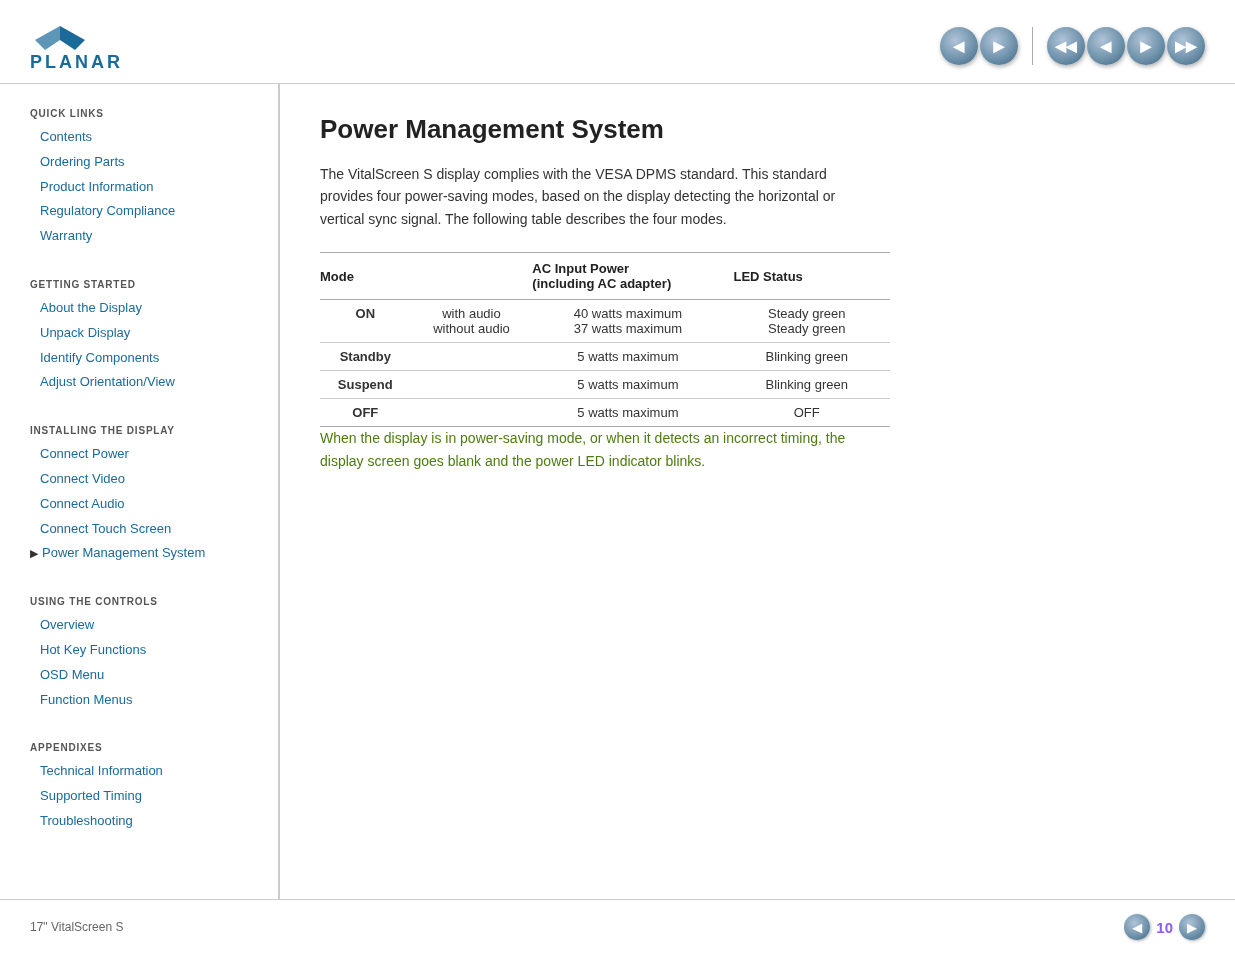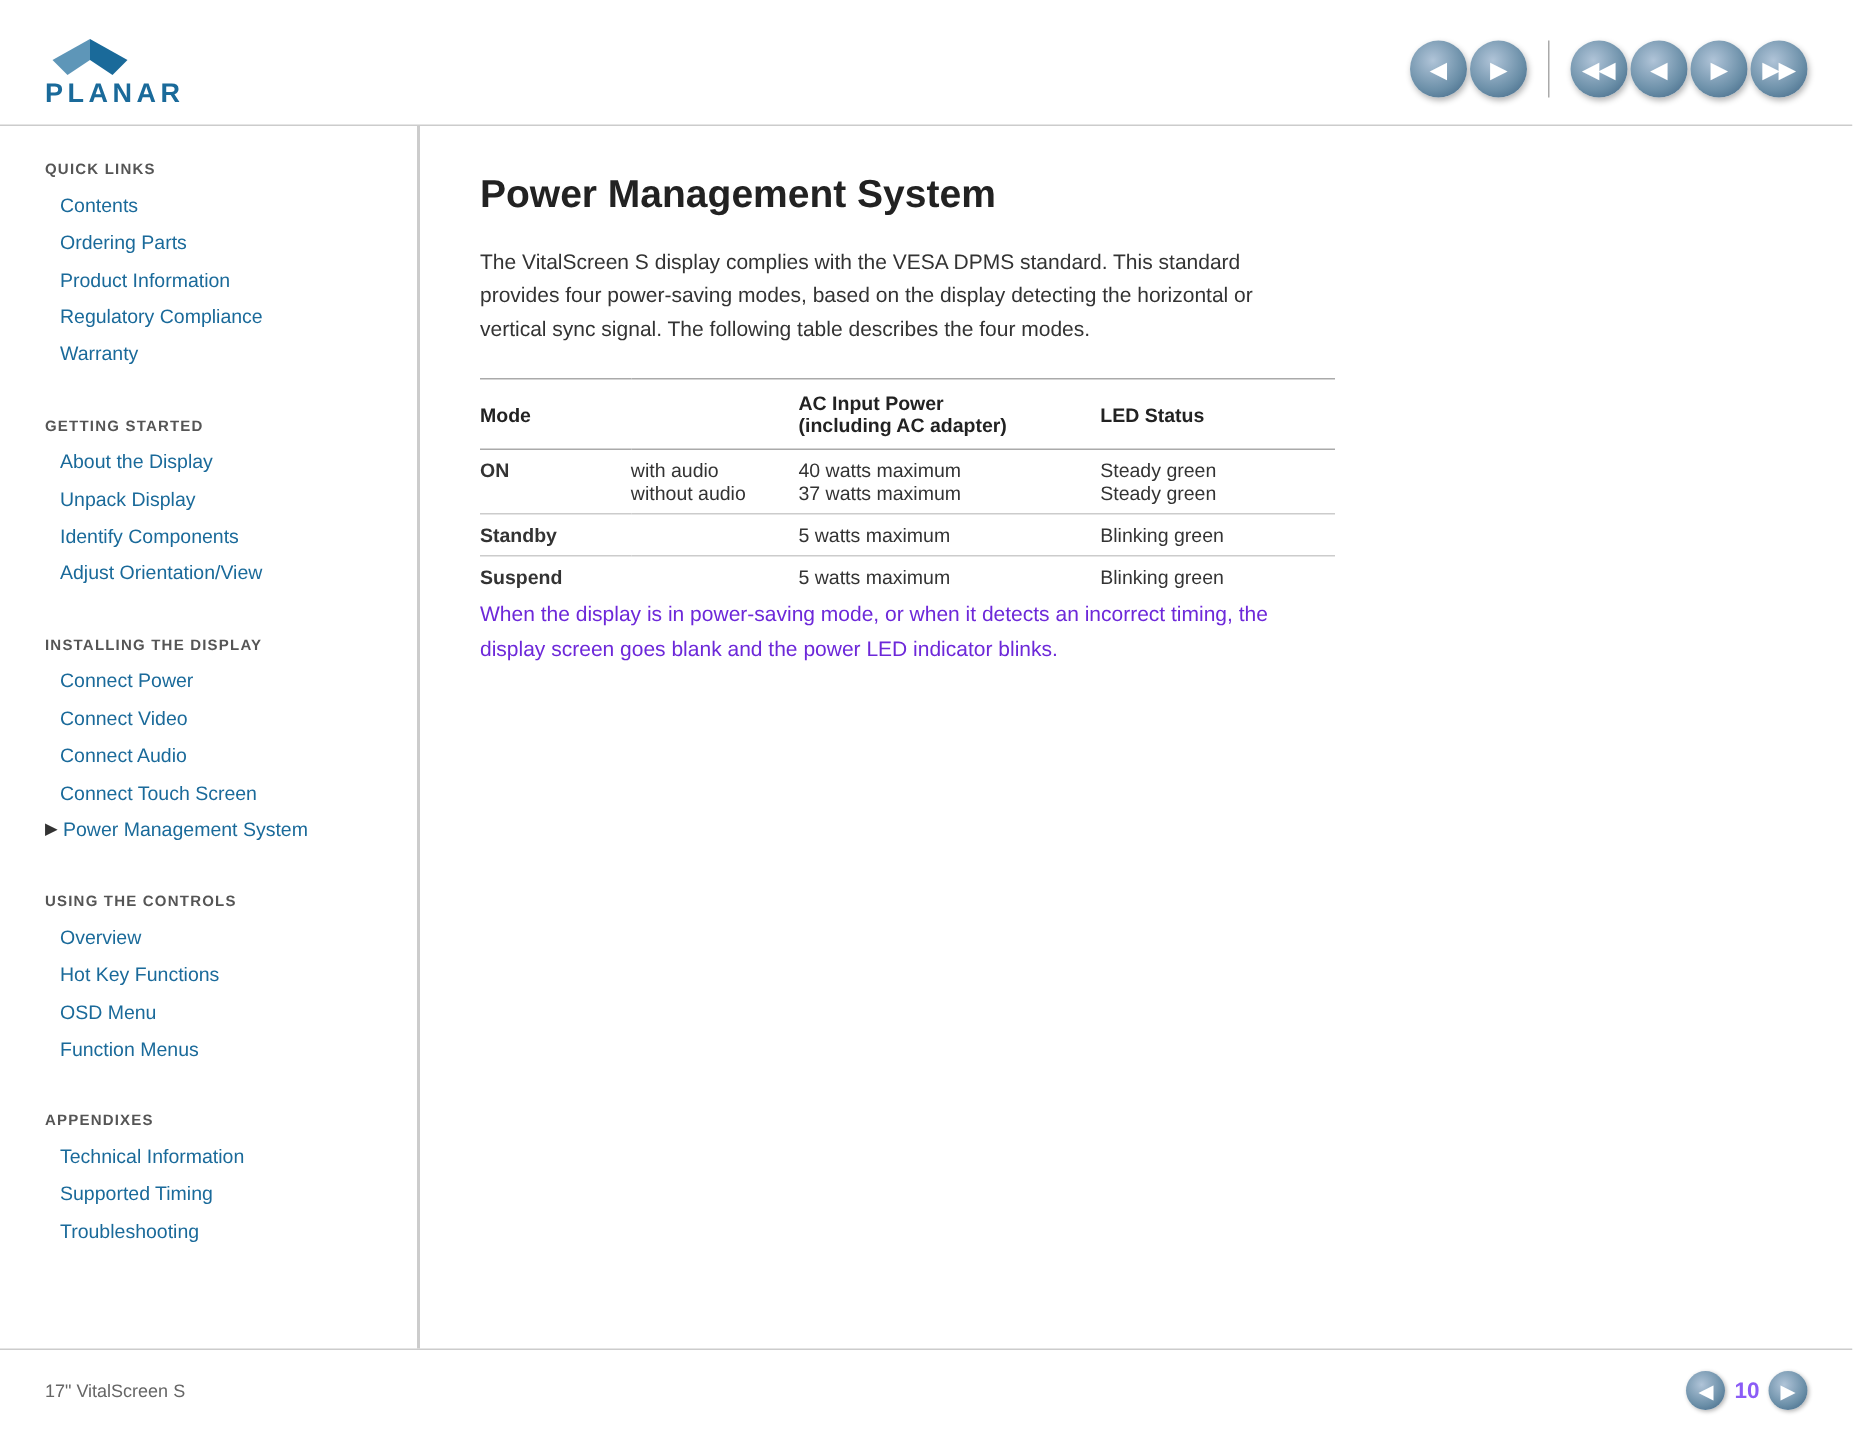--- a/index.html
+++ b/index.html
@@ -136,41 +136,41 @@
       border-bottom: 1.5px solid #aaa;
     }
     .power-table th {
       text-align: left;
       font-size: 13px;
       font-weight: bold;
       padding: 8px 10px 8px 0;
       color: #222;
     }
     .power-table td {
-      text-align: left;
+      text-align: center;
       font-size: 13px;
       padding: 6px 10px 6px 0;
       color: #333;
       vertical-align: top;
     }
     .power-table tr.row-divider td {
       border-top: 1px solid #ccc;
     }
     .power-table tr.row-last td {
       border-top: 1px solid #ccc;
       border-bottom: 1.5px solid #aaa;
     }
     .col-mode { width: 90px; }
     .col-sub { width: 100px; }
     .col-power { width: 180px; }
     .col-led { width: 140px; }
 
     .footer-text {
       font-size: 14px;
-      color: #6d28d9;
+      color: #4d7c0f;
       line-height: 1.6;
       max-width: 560px;
     }
 
     
     .page-footer {
       display: flex;
       align-items: center;
       justify-content: space-between;
       padding: 14px 30px;
@@ -337,20 +337,26 @@
             <td class="col-sub"></td>
             <td class="col-power">5 watts maximum</td>
             <td class="col-led">Blinking green</td>
           </tr>
           <tr class="row-divider">
             <td class="col-mode" style="font-weight: bold;">Suspend</td>
             <td class="col-sub"></td>
             <td class="col-power">5 watts maximum</td>
             <td class="col-led">Blinking green</td>
           </tr>
+          <tr class="row-last">
+            <td class="col-mode" style="font-weight: bold;">OFF</td>
+            <td class="col-sub"></td>
+            <td class="col-power">5 watts maximum</td>
+            <td class="col-led">OFF</td>
+          </tr>
         </tbody>
     </table>
 
     <div class="footer-text">When the display is in power-saving mode, or when it detects an incorrect timing, the display screen goes blank and the power LED indicator blinks.</div>
   </div>
 </div>
 
 <div class="page-footer">
   <span class="footer-product">17" VitalScreen S</span>
   <div class="footer-nav">

